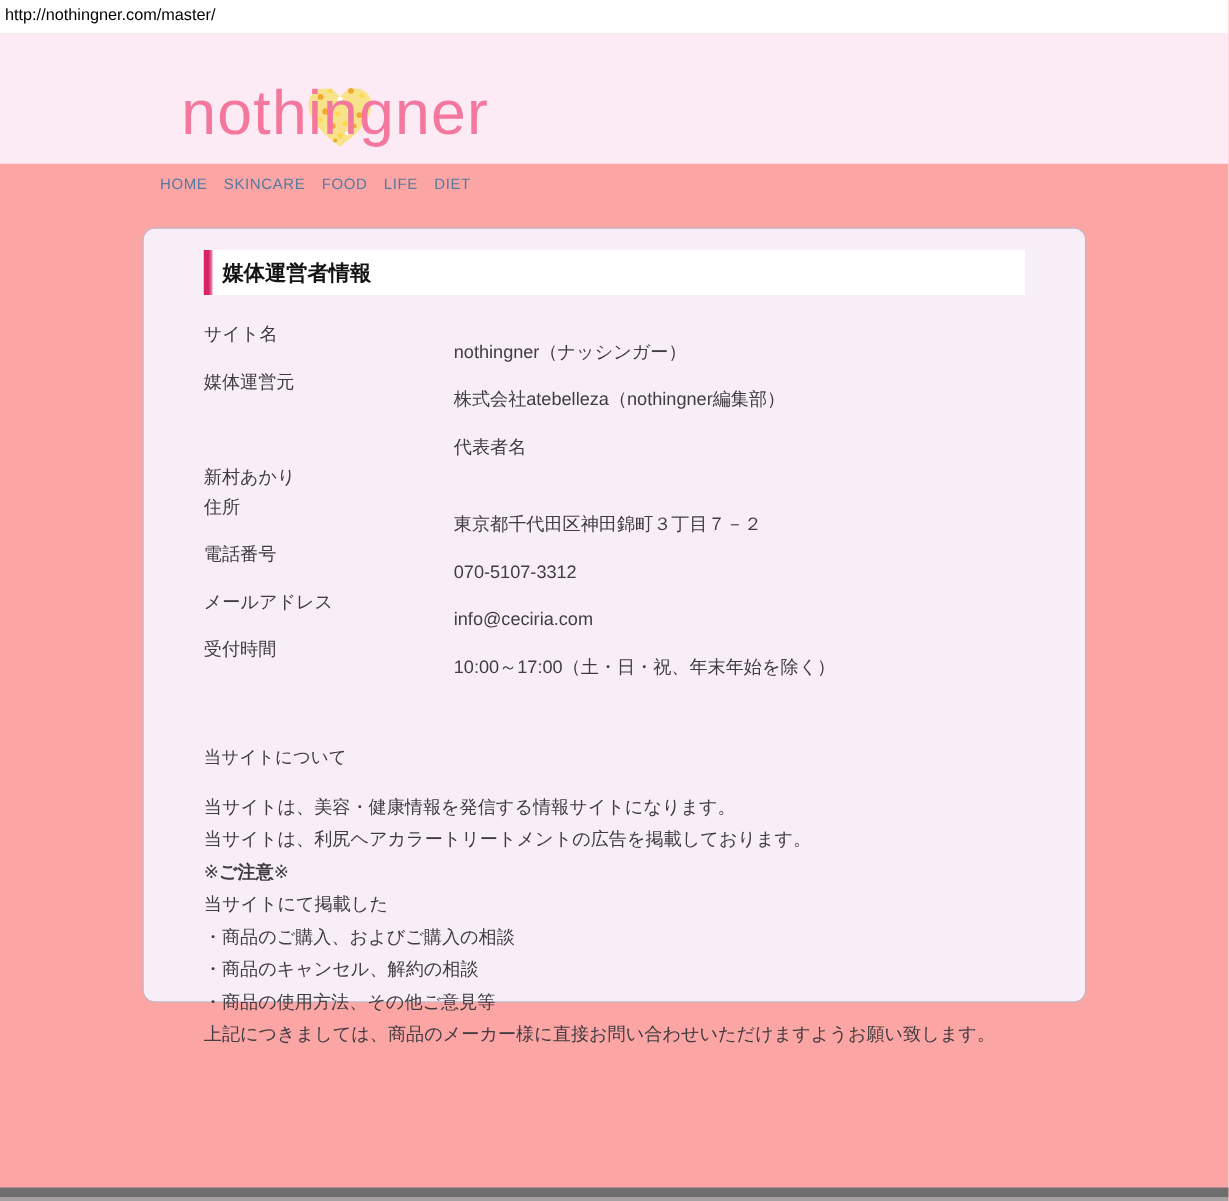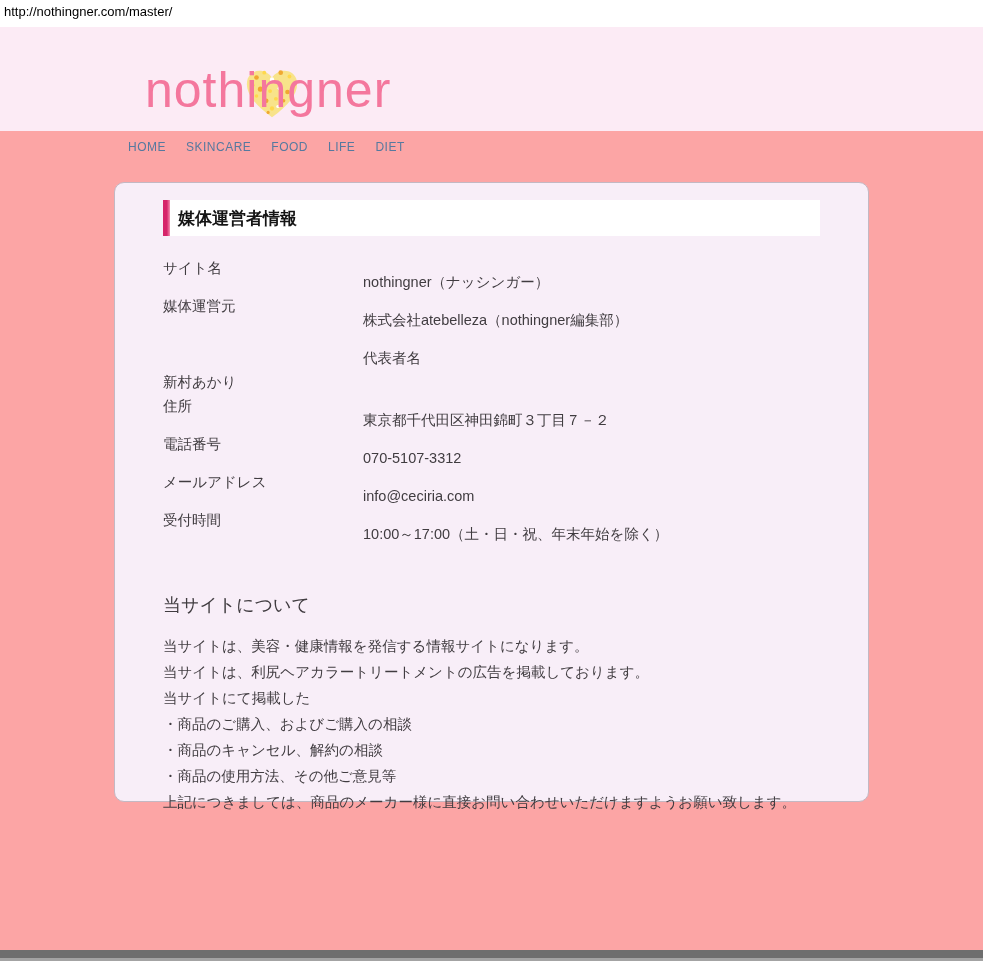--- a/index.html
+++ b/index.html
@@ -15,37 +15,37 @@
 
   
   .url-line{height:27px;padding:4px 0 0 4px;font-size:13px;color:#000;background:#fff;}
 
   
   .site-header{position:relative;width:100%;height:104px;background:var(--header-bg);}
   .logo{position:absolute;left:145px;top:31px;width:320px;height:70px;}
   .logo .heart{position:absolute;left:96px;top:4px;width:62px;height:62px;}
   .logo .logo-text{position:relative;z-index:2;font-size:50px;line-height:64px;
     color:var(--logo-pink);letter-spacing:1px;font-weight:500;}
-  .nav{position:absolute;left:128px;top:113px;display:flex;gap:20px;}
+  .nav{position:absolute;left:128px;top:113px;display:flex;gap:13px;}
   .nav a{font-size:12px;color:var(--nav-blue);text-decoration:none;letter-spacing:.5px;cursor:pointer;}
 
   
   .card{margin:51px 0 0 114px;width:755px;height:620px;background:var(--card-bg);
     border:1px solid var(--card-border);border-radius:10px;padding:17px 48px 54px;}
   .card-heading{position:relative;height:36px;background:#fff;display:flex;align-items:center;}
   .accent-bar{position:absolute;left:0;top:0;width:7px;height:100%;
     background:linear-gradient(90deg,var(--accent-dark) 0%,var(--accent-dark) 55%,var(--accent-light) 100%);}
   .card-heading h1{margin-left:15px;font-size:17px;font-weight:bold;color:var(--heading-text);}
 
   .info{margin-top:20px;}
   .info-row{display:flex;line-height:24px;font-size:14.5px;}
   .info-row .label{width:200px;flex:none;}
   .info-row .value{flex:1;margin-top:14px;}
 
-  .about-title{margin-top:47px;font-size:18px;line-height:24px;}
+  .about-title{margin-top:47px;font-size:14px;line-height:24px;}
   .body-text{margin-top:16px;font-size:14.5px;}
   .body-text p{line-height:26px;}
   .notice-em{font-weight:bold;}
 
   
   .hscrollbar{position:absolute;left:0;bottom:0;width:100%;height:11px;}
   .hscrollbar .thumb{height:8px;background:var(--scrollbar-dark);}
   .hscrollbar .track{height:3px;background:var(--scrollbar-light);}
 </style>
 </head>
@@ -146,20 +146,21 @@
       </div>
 
     <p class="about-title">当サイトについて</p>
 
     <div class="body-text">
       <div>
 
       <p>当サイトは、美容・健康情報を発信する情報サイトになります。</p>
           <p>当サイトは、利尻ヘアカラートリートメントの広告を掲載しております。</p>
         </div>
+      <p><span>※</span><span class="notice-em">ご注意</span><span>※</span></p>
       <div>
 
       <p>当サイトにて掲載した</p>
           <p>・商品のご購入、およびご購入の相談</p>
           <p>・商品のキャンセル、解約の相談</p>
           <p>・商品の使用方法、その他ご意見等</p>
           <p>上記につきましては、商品のメーカー様に直接お問い合わせいただけますようお願い致します。</p>
         </div>
     </div>
   </div>

